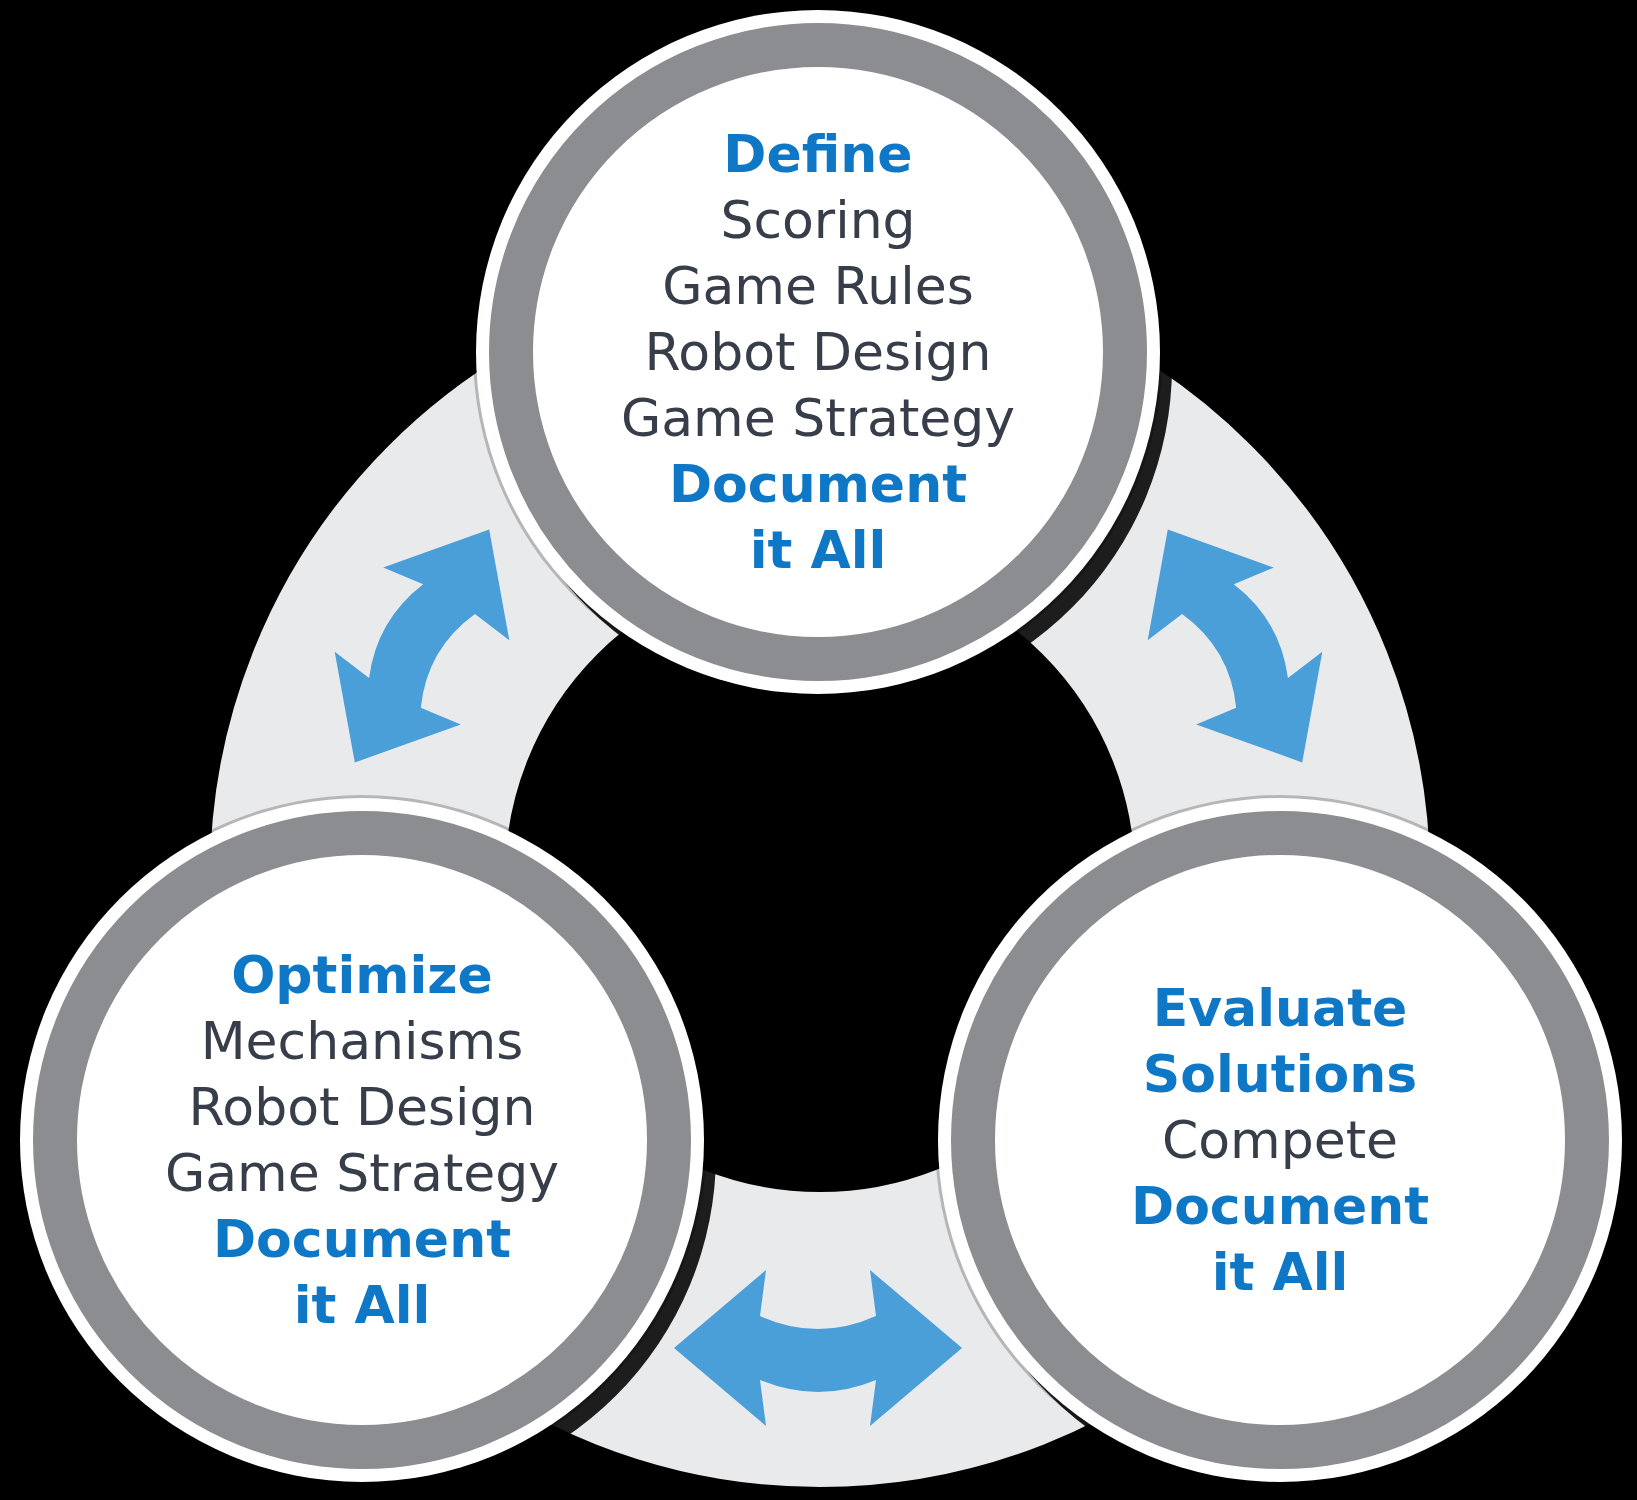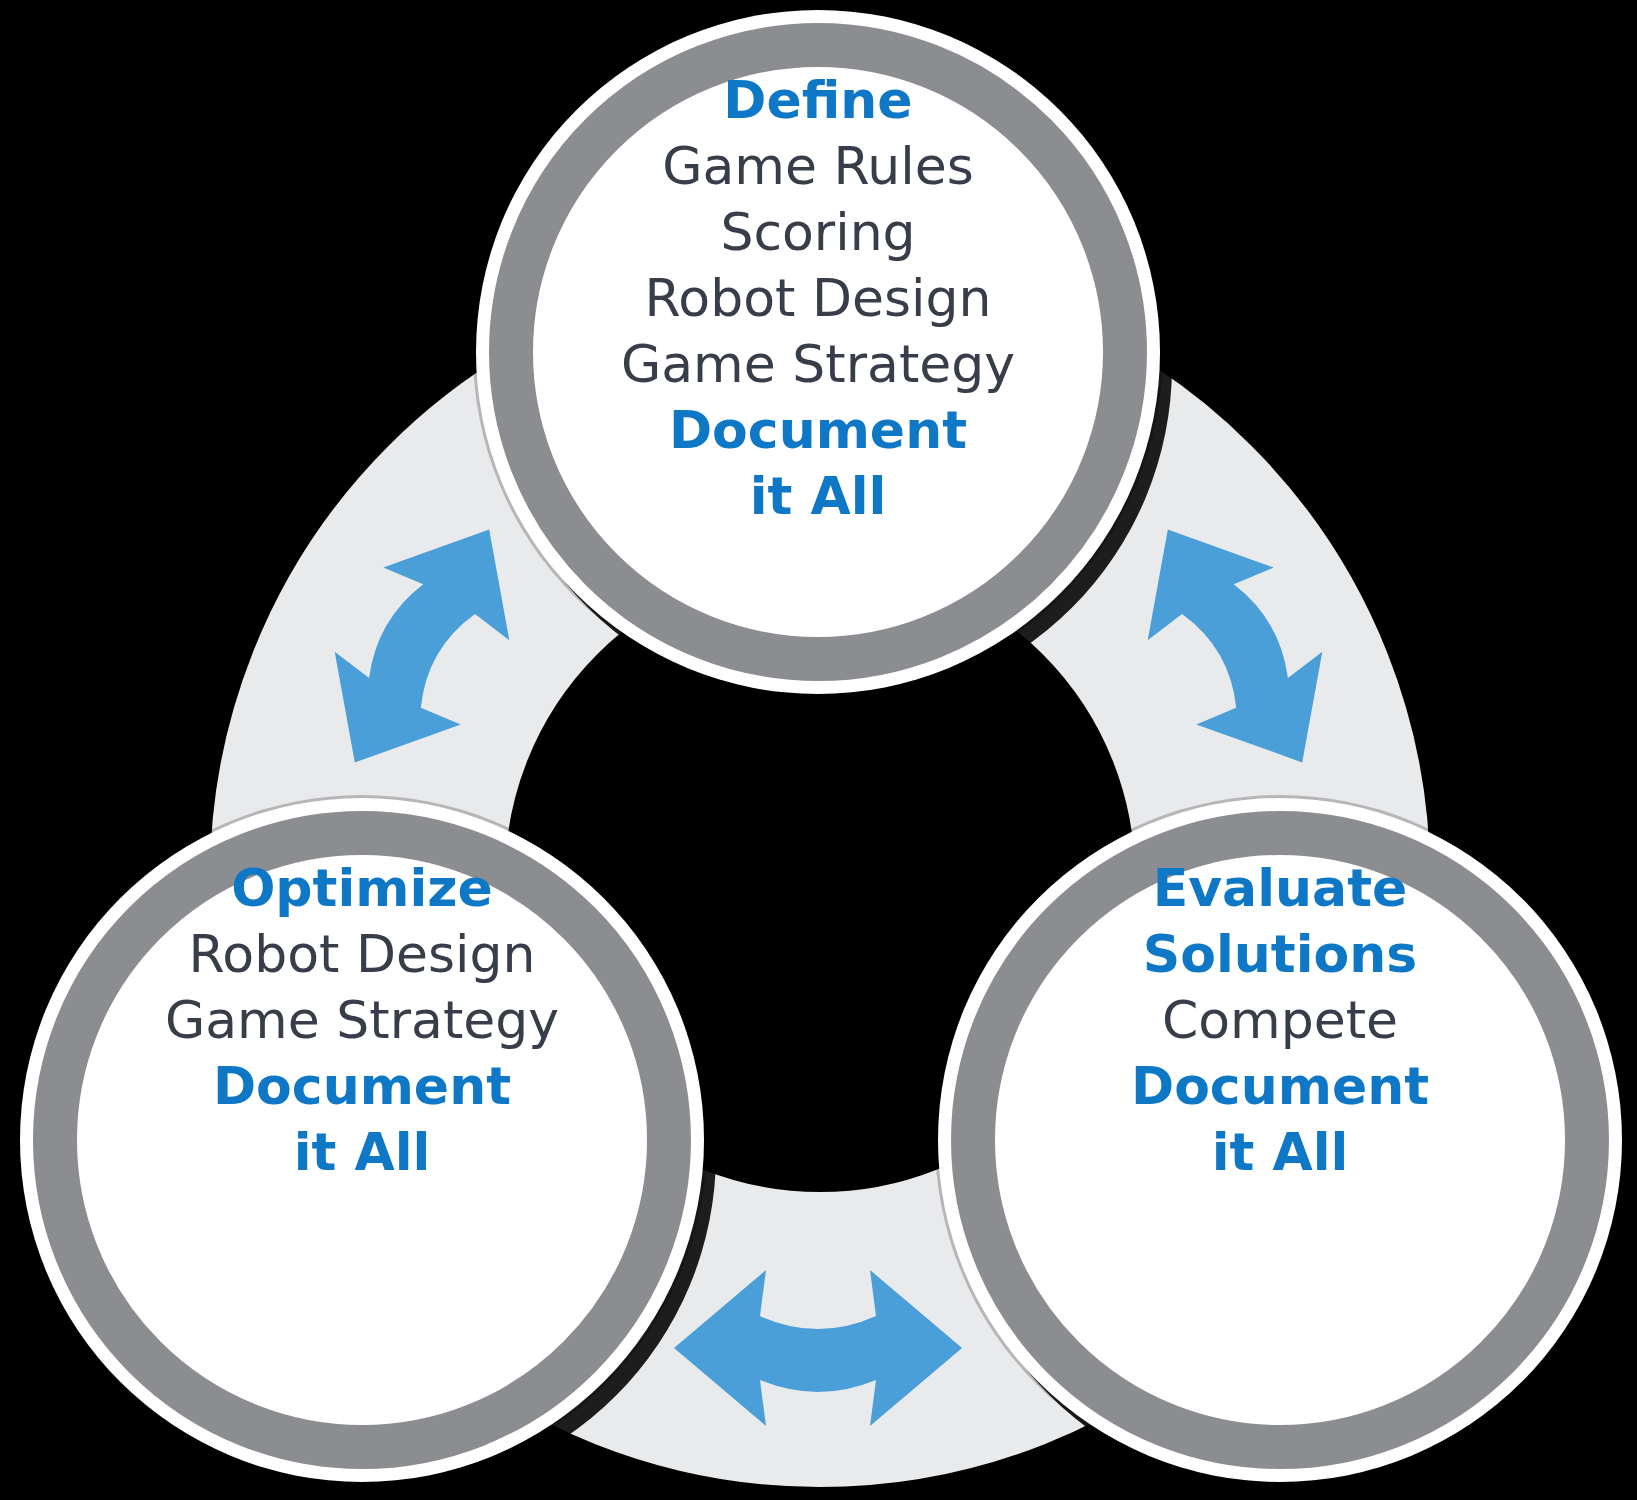--- a/index.html
+++ b/index.html
@@ -22,21 +22,21 @@
   }
   
   .node{
     position:absolute;width:684px;height:684px;border-radius:50%;
     background:#ffffff;z-index:3;
     box-shadow:12px 14px 0 0 rgba(0,0,0,0.88), 0 0 0 3px rgba(0,0,0,0.22);
   }
   .node-inner{
     position:absolute;inset:13px;border-radius:50%;
     border:44px solid var(--node-gray);background:#ffffff;
-    display:flex;align-items:flex-start;justify-content:center;
+    display:flex;align-items:center;justify-content:center;
   }
   .node-content{text-align:center;}
   .ln{
     font-size:52px;line-height:66px;color:var(--body-dark);
     white-space:nowrap;font-weight:500;
   }
   .hd{color:var(--heading-blue);font-weight:bold;}
   .node-define{left:476px;top:10px;}
   .node-optimize{left:20px;top:798px;}
   .node-develop{left:938px;top:798px;}
@@ -68,34 +68,35 @@
   <div class="arrow arrow-bottom">
     <svg viewBox="0 0 300 180" xmlns="http://www.w3.org/2000/svg" aria-hidden="true">
       <path d="M6,90 L98,12 L92,58 Q150,84 208,58 L202,12 L294,90 L202,168 L208,122 Q150,146 92,122 L98,168 Z"></path>
     </svg>
   </div>
 
   <div class="node node-define">
     <div class="node-inner">
       <div class="node-content">
         <div class="ln hd">Define</div>
+        <div class="ln">Scoring</div>
         <div class="ln">Game Rules</div>
-        <div class="ln">Scoring</div>
         <div class="ln">Robot Design</div>
         <div class="ln">Game Strategy</div>
         <div class="ln hd">Document</div>
         <div class="ln hd">it All</div>
       </div>
     </div>
   </div>
 
   <div class="node node-optimize">
     <div class="node-inner">
       <div class="node-content">
         <div class="ln hd">Optimize</div>
+        <div class="ln">Mechanisms</div>
         <div class="ln">Robot Design</div>
         <div class="ln">Game Strategy</div>
         <div class="ln hd">Document</div>
         <div class="ln hd">it All</div>
       </div>
     </div>
   </div>
 
   <div class="node node-develop">
     <div class="node-inner">

